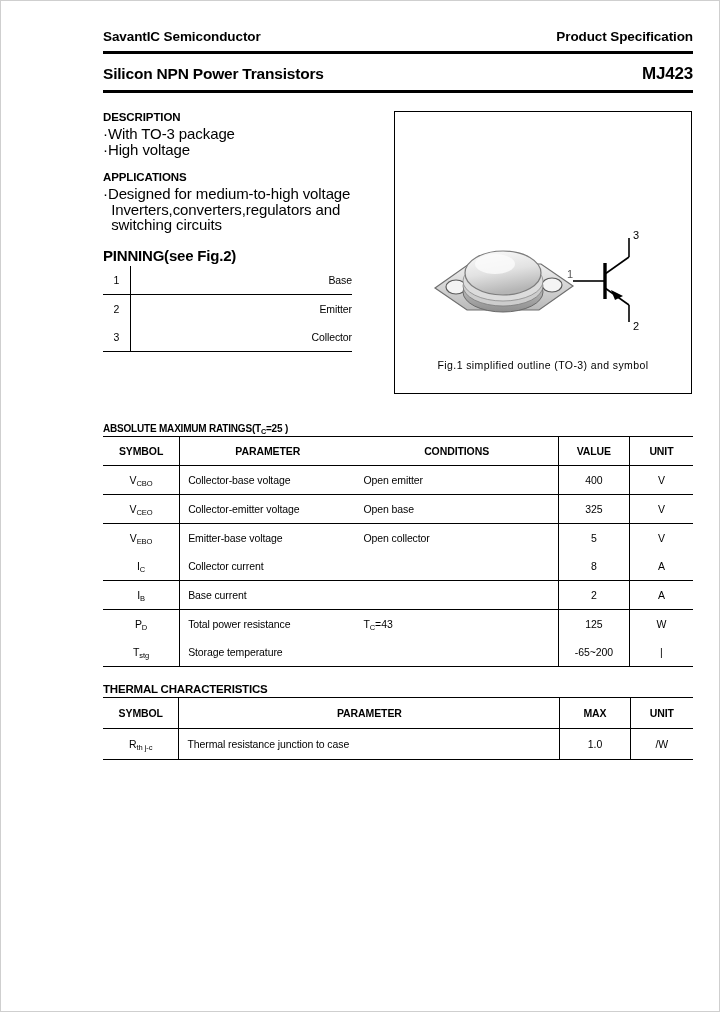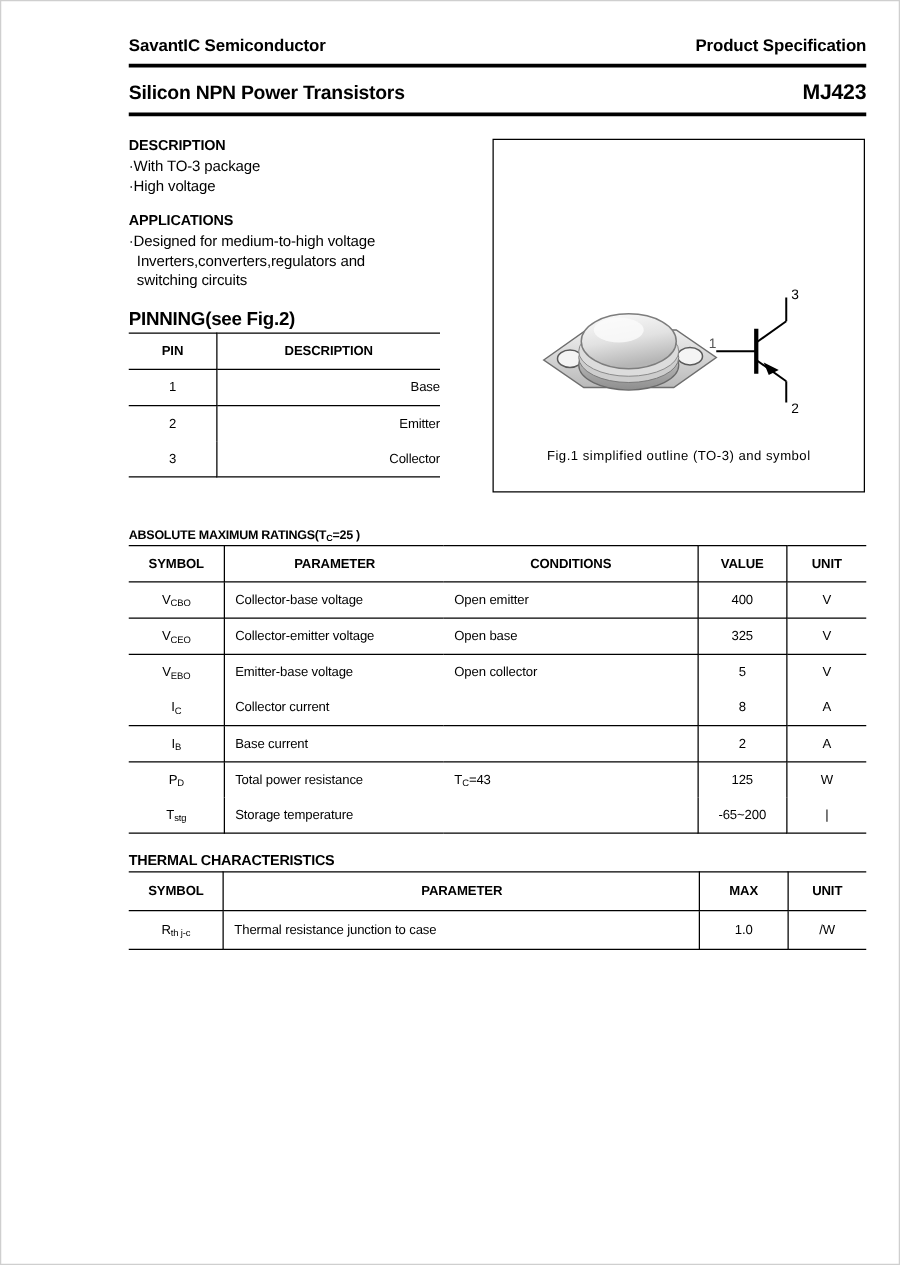--- a/index.html
+++ b/index.html
@@ -76,21 +76,21 @@
     top: 0;
     width: 285px;
   }
   .sec-head {
     font-size: 11.5px;
     font-weight: bold;
     letter-spacing: -0.1px;
     margin: 0 0 3px 0;
   }
   .bullet-line {
-    font-size: 12px;
+    font-size: 15px;
     line-height: 15.5px;
     letter-spacing: -0.1px;
     white-space: pre;
   }
   .gap-lg { height: 14px; }
 
   .pin-head {
     font-size: 15px;
     font-weight: bold;
     letter-spacing: -0.2px;
@@ -228,24 +228,20 @@
         <div class="bullet-line">·Designed for medium-to-high voltage</div>
         <div class="bullet-line">  Inverters,converters,regulators and</div>
         <div class="bullet-line">  switching circuits</div>
 
         <div class="gap-lg"></div>
 
         <div class="pin-head">PINNING(see Fig.2)</div>
 
         <table class="tbl pin-tbl">
           <tbody>
-              <tr>
-            <th class="hd tb-top tb-thin-bot vline pin-num">PIN</th>
-            <th class="hd tb-top tb-thin-bot">DESCRIPTION</th>
-          </tr>
           <tr>
             <td class="c-center vline tb-thin-bot">1</td>
             <td class="c-left tb-thin-bot">Base</td>
           </tr>
           <tr>
             <td class="c-center vline">2</td>
             <td class="c-left">Emitter</td>
           </tr>
           <tr>
             <td class="c-center vline tb-bot">3</td>

